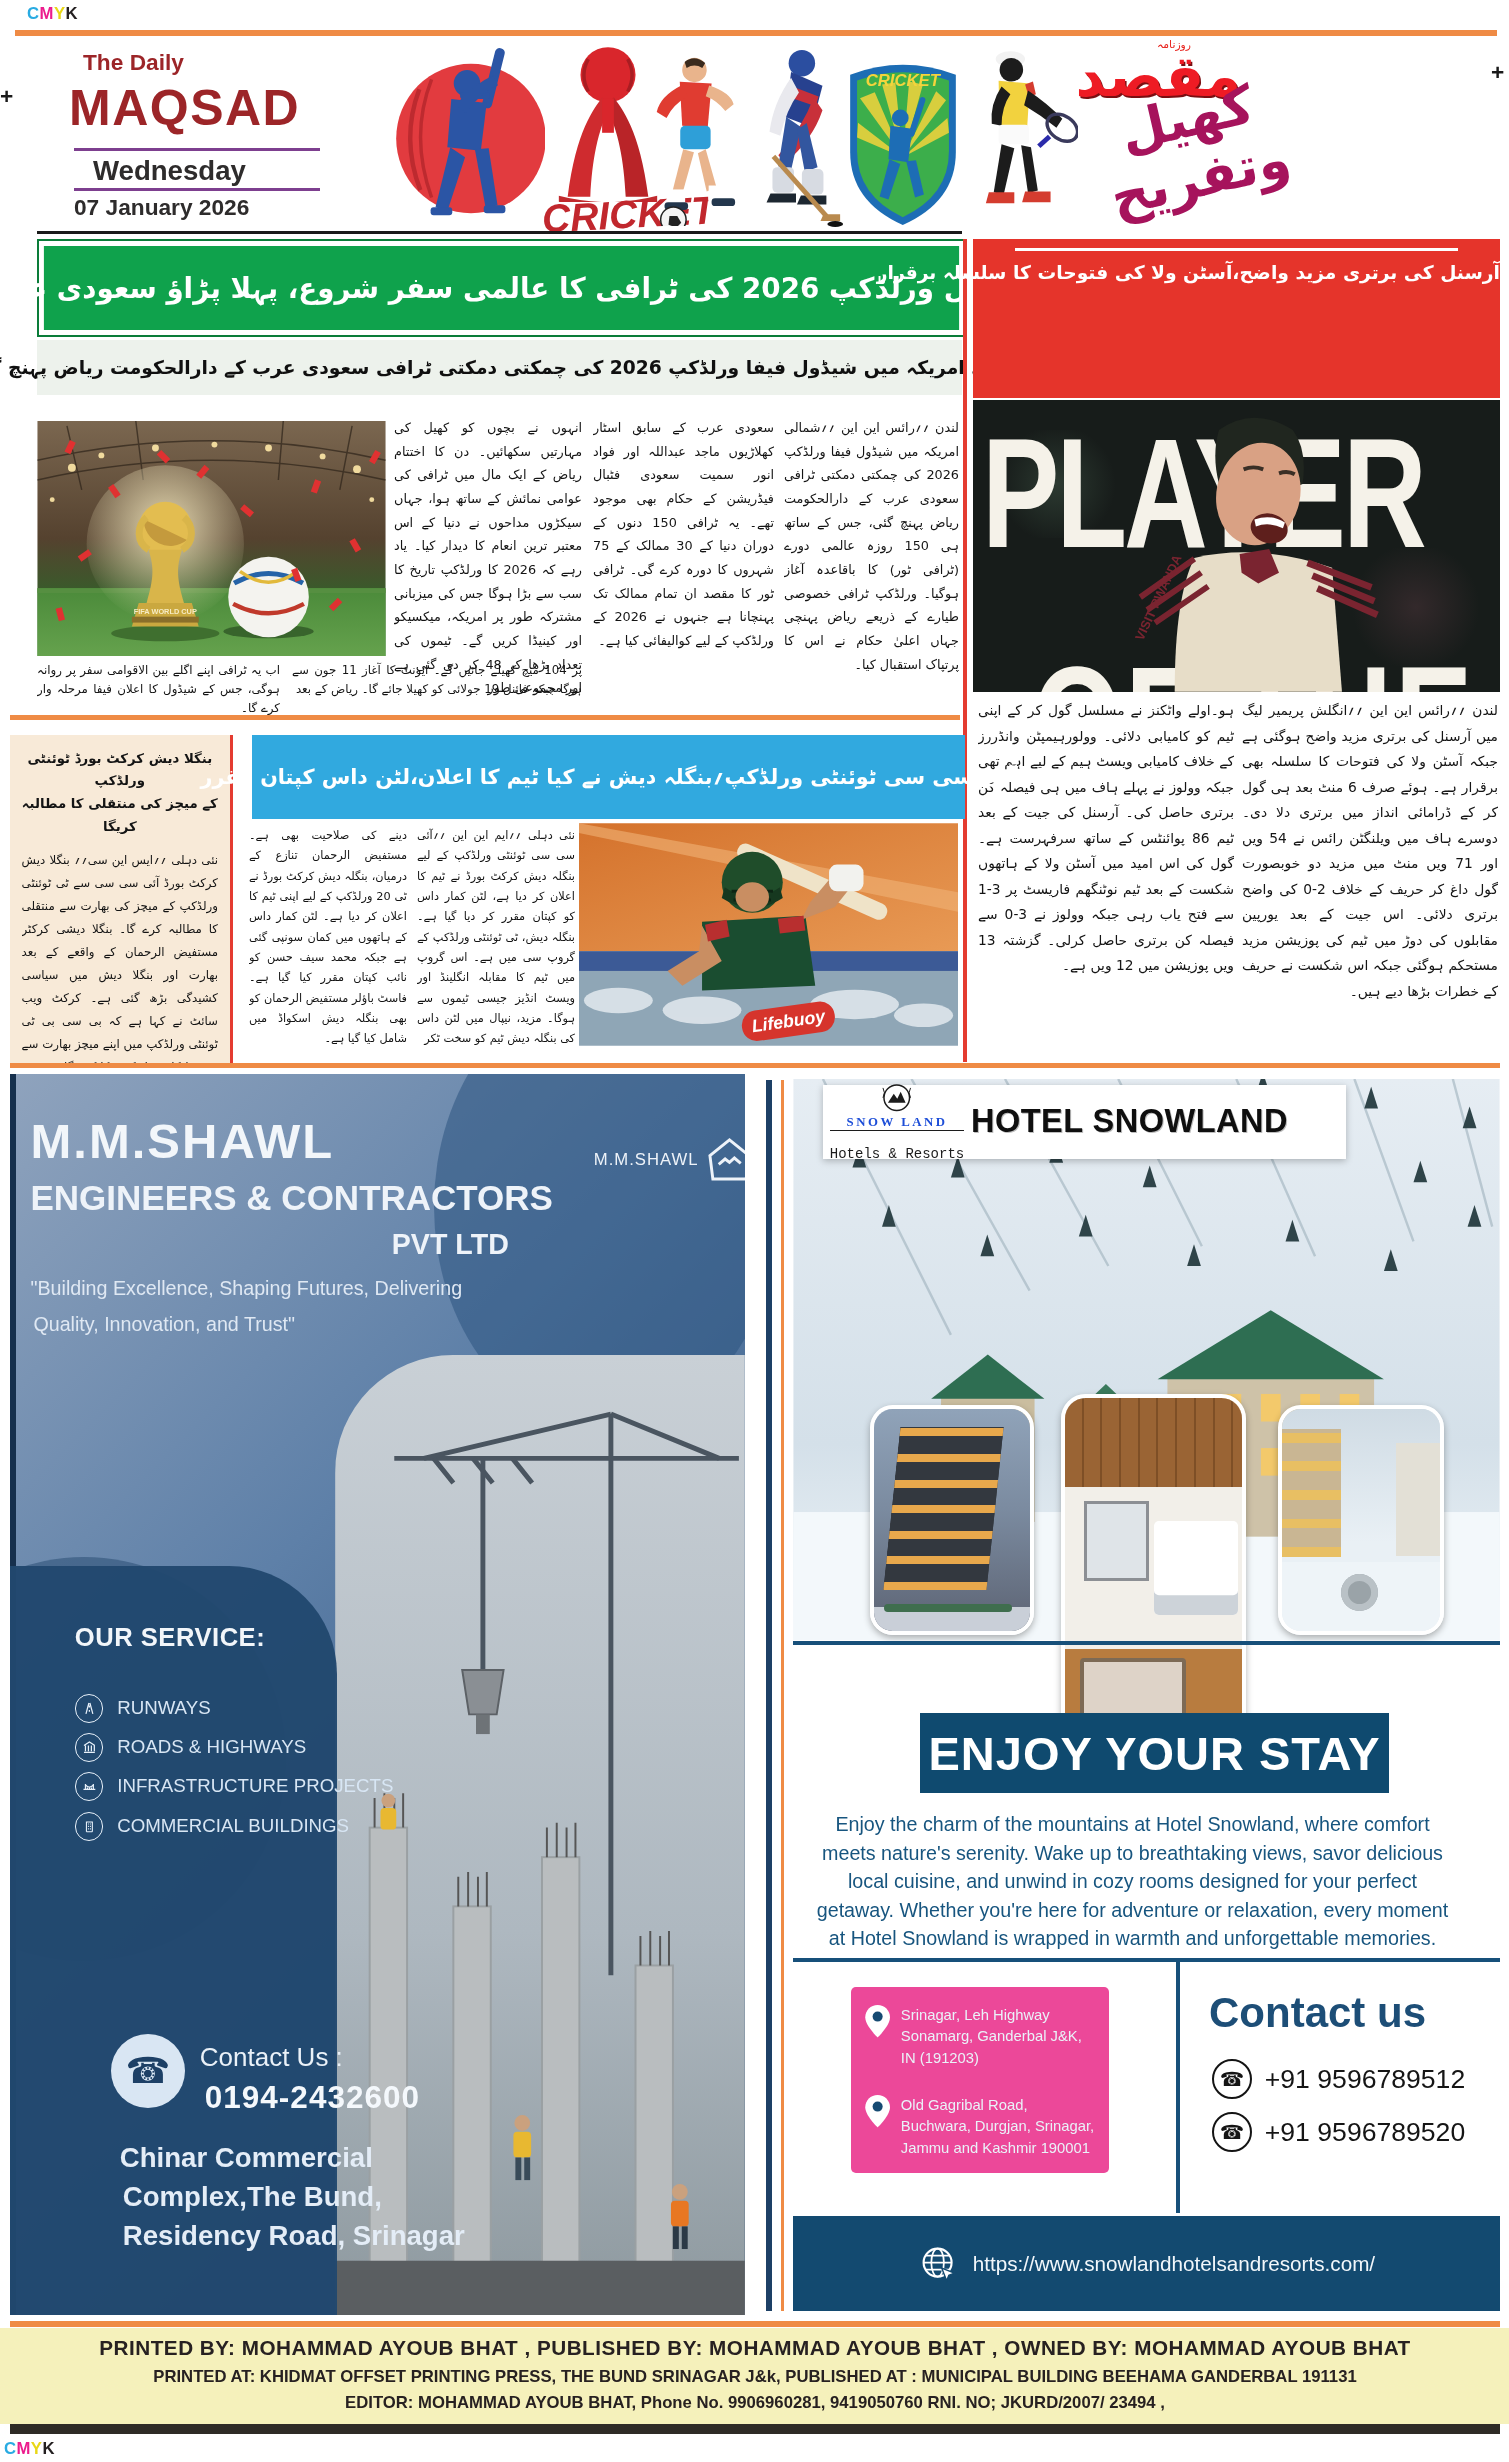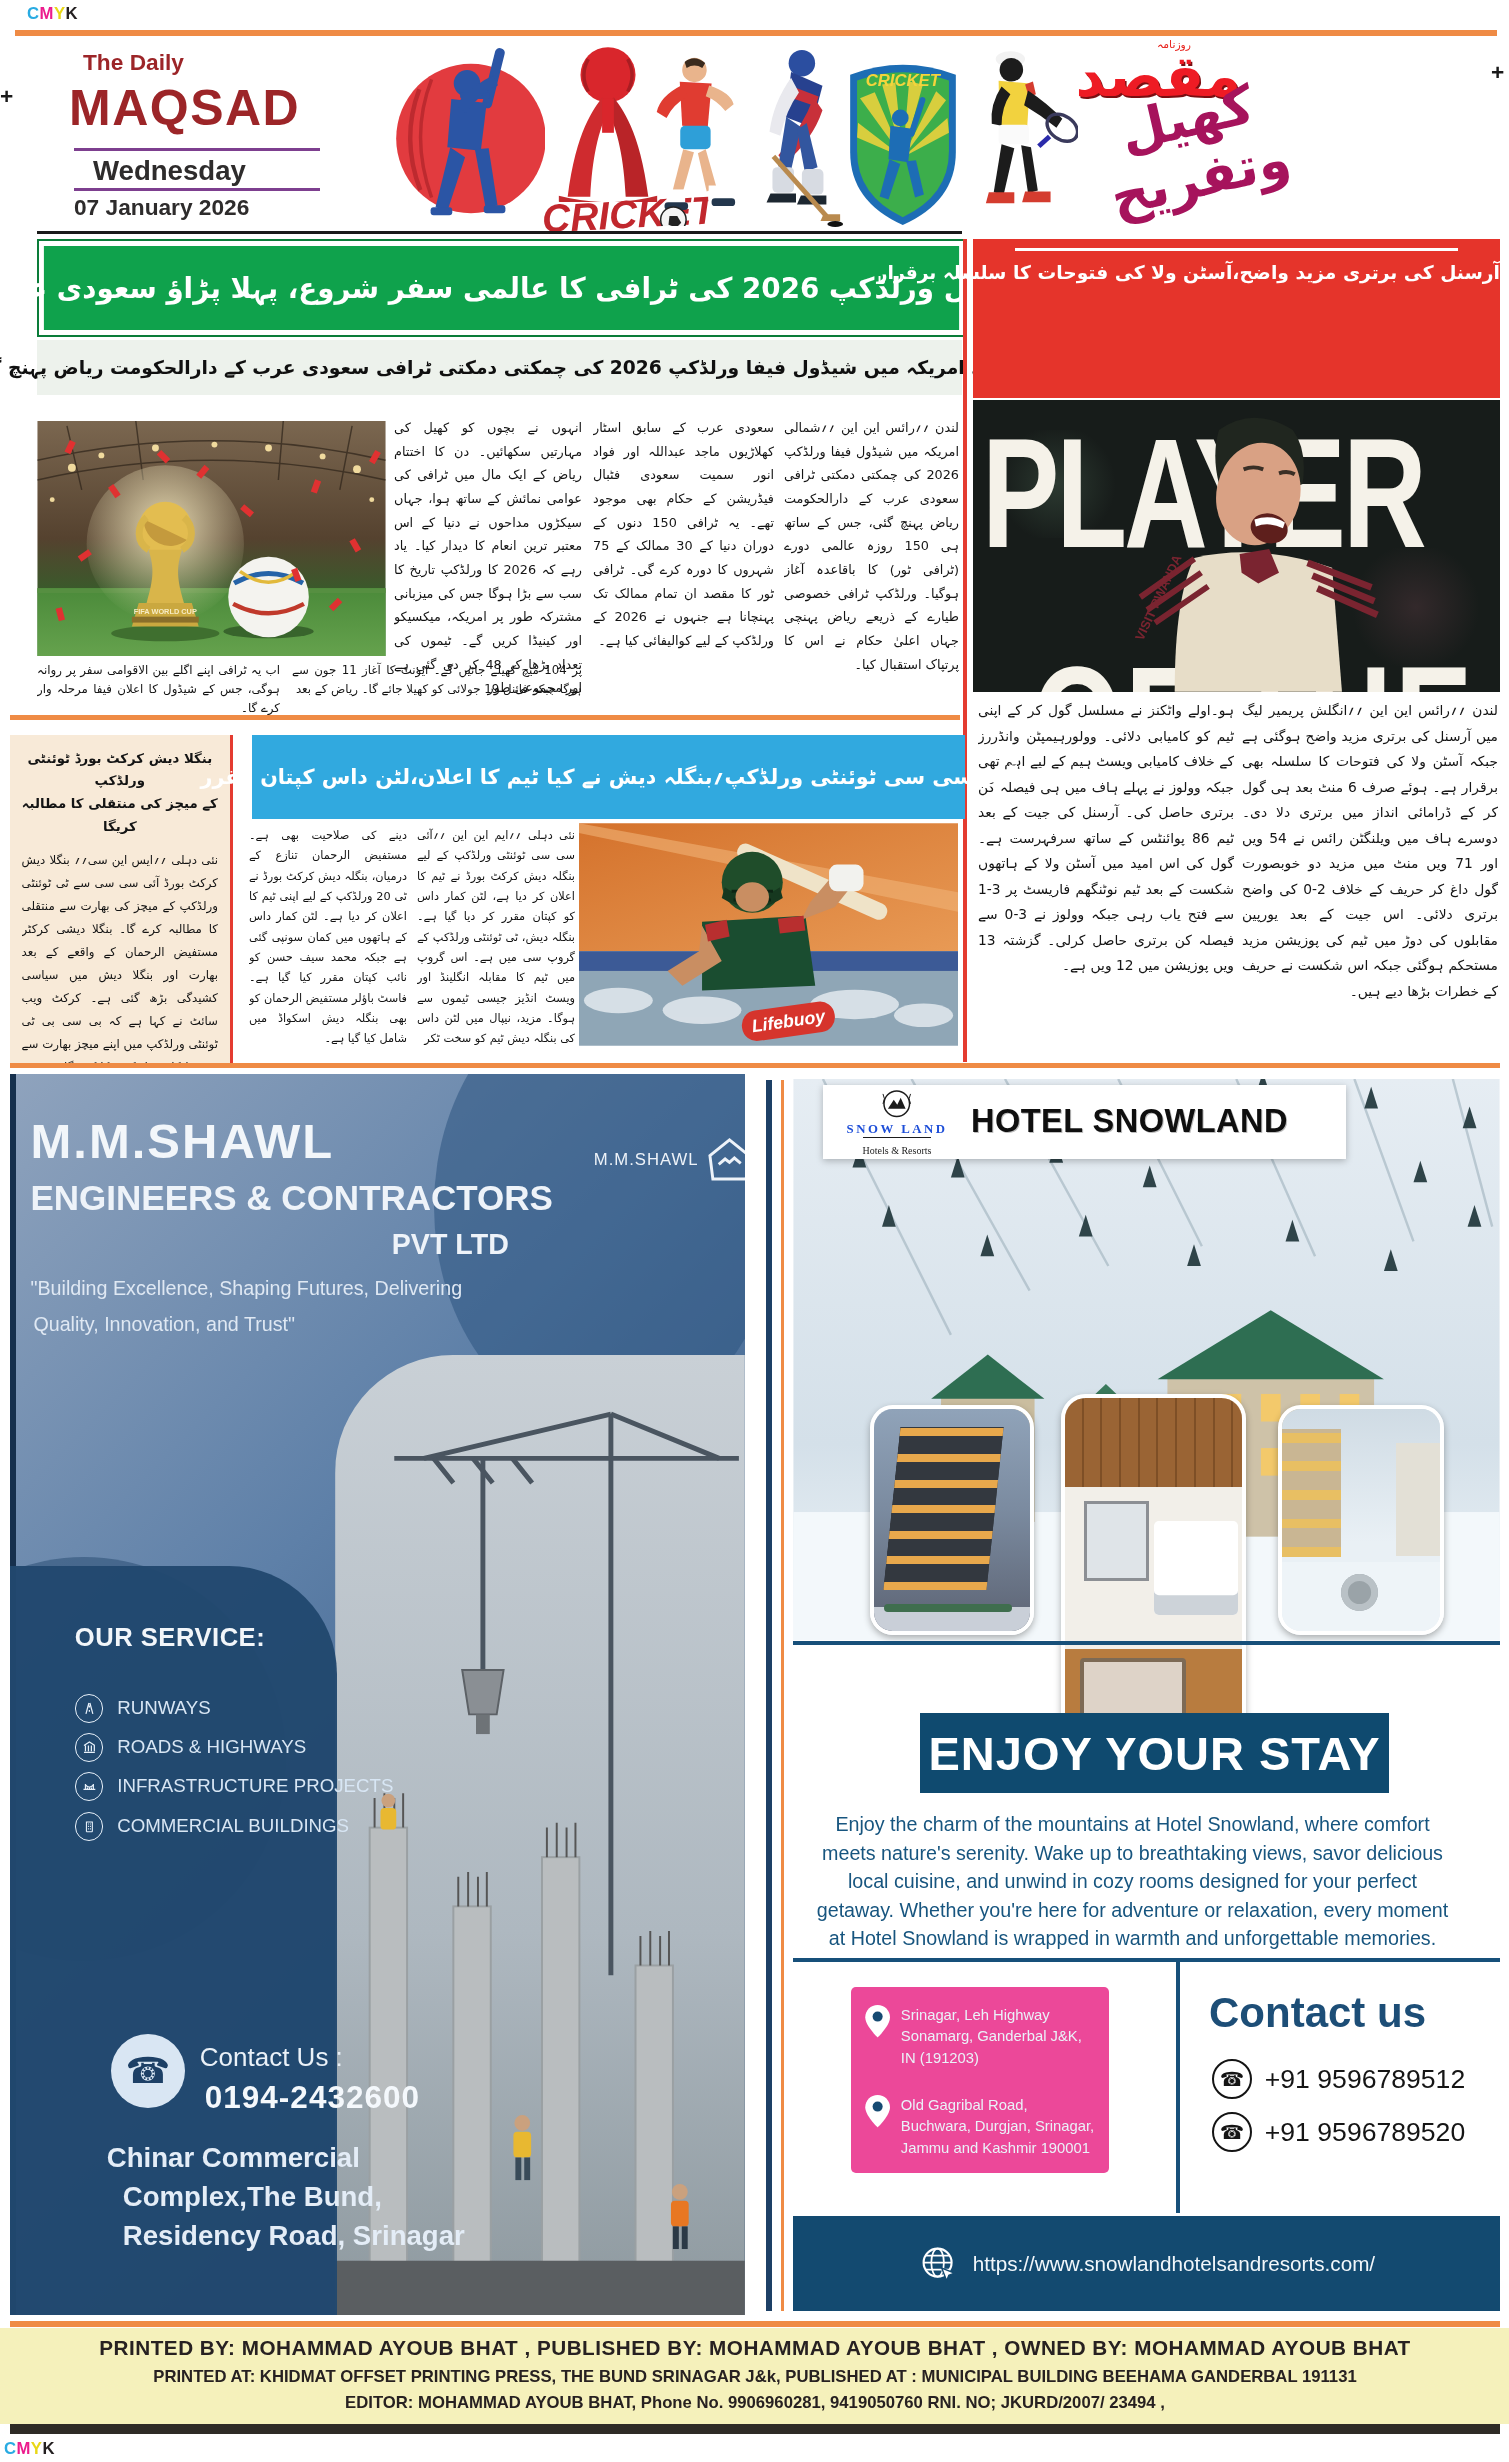--- a/index.html
+++ b/index.html
@@ -428,21 +428,21 @@
           </svg>
         </span>
       <span style="font-size:18.7px;color:#d8e6f4">COMMERCIAL BUILDINGS</span>
     </div>
 
     <div class="abs" style="left:101px;top:960px;width:74px;height:74px;border-radius:50%;background:#d9e6f3;display:flex;align-items:center;justify-content:center">
       <span style="font-size:36px;color:#1d4066">☎</span>
     </div>
     <div class="abs" style="left:190px;top:968px;font-size:26px;color:#eaf1f8">Contact Us :</div>
     <div class="abs b" style="left:195px;top:1005px;font-size:31.5px;color:#f4f8fc;letter-spacing:1px">0194-2432600</div>
-    <div class="abs b" style="left:97px;top:1068px;font-size:27.6px;color:#e4edf7">Chinar Commercial</div>
+    <div class="abs b" style="left:110px;top:1068px;font-size:27.6px;color:#e4edf7">Chinar Commercial</div>
     <div class="abs b" style="left:113px;top:1107px;font-size:27.6px;color:#e4edf7">Complex,The Bund,</div>
     <div class="abs b" style="left:113px;top:1146px;font-size:27.6px;color:#e4edf7">Residency Road, Srinagar</div>
   </div>
 
   <div class="abs" style="left:766px;top:1074px;width:734px;height:1241px;background:#fff">
     <div class="abs" style="left:0;top:5.9px;width:6.4px;height:1231px;background:#1d4066"></div>
     <div class="abs" style="left:14.8px;top:5.9px;width:3.4px;height:1231px;background:#ef8b45"></div>
 
     <div class="abs" style="left:27px;top:4.9px;width:707px;height:561px;overflow:hidden">
       <svg width="707" height="561" viewBox="0 0 1435 1140">
@@ -512,21 +512,21 @@
     </div>
 
     <div class="abs" style="left:57px;top:10.8px;width:523px;height:74px;background:#fff;display:flex;align-items:center;box-shadow:0 2px 6.9px rgba(0,0,0,.25)">
       <div style="width:148px;text-align:center">
         <svg width="31.5" height="31.5" viewBox="0 0 64 64">
           <circle cx="32" cy="32" r="26" fill="none" stroke="#1c1c1c" stroke-width="3"></circle>
           <path d="M14 42 L26 24 L33 34 L40 20 L50 42 Z" fill="#1c1c1c"></path>
           <path d="M4 32 q6 -10 0 -20 M60 32 q-6 -10 0 -20" stroke="#1c1c1c" stroke-width="2" fill="none"></path>
         </svg>
         <div class="b" style="font-family:'Liberation Serif',serif;font-size:12.8px;letter-spacing:2.5px;color:#1d4ed8">SNOW LAND</div>
-        <div style="font-family:Liberation Serif, serif;font-size:10px;color:#1c1c1c;border-top:1px solid #1c1c1c;display:inline-block;padding-top:7px">Hotels &amp; Resorts</div>
+        <div style="font-family:Liberation Mono, monospace;font-size:14px;color:#1c1c1c;border-top:1px solid #1c1c1c;display:inline-block;padding-top:15px">Hotels &amp; Resorts</div>
       </div>
       <div class="b" style="font-size:32.5px;color:#0f0f0f;letter-spacing:0.5px;text-shadow:1px 1px 0 #bdbdbd">HOTEL SNOWLAND</div>
     </div>
 
     <div class="abs" style="left:104px;top:331px;width:156px;height:222px;border:4.4px solid #fff;border-radius:22.7px;overflow:hidden;box-shadow:0 3px 7.9px rgba(0,0,0,.3)">
       <div style="width:100%;height:100%;background:linear-gradient(#90a3b9 0%,#7b8ba0 45%,#5c6373 100%);position:relative">
         <div class="abs" style="left:17.7px;top:17.7px;width:103px;height:163px;background:#33383f;transform:skewX(-6deg);
              background-image:repeating-linear-gradient(0deg,#e8a84c 0 7.9px,#33383f 7.9px 25.6px),repeating-linear-gradient(90deg,#33383f 0 4.9px,transparent 4.9px 20.7px)"></div>
         <div class="abs" style="left:0;bottom:0;width:100%;height:23.6px;background:#c9cfd8"></div>
         <div class="abs" style="left:9.8px;bottom:18.7px;width:128px;height:7.9px;background:#3f6e4e;border-radius:3.9px"></div>

